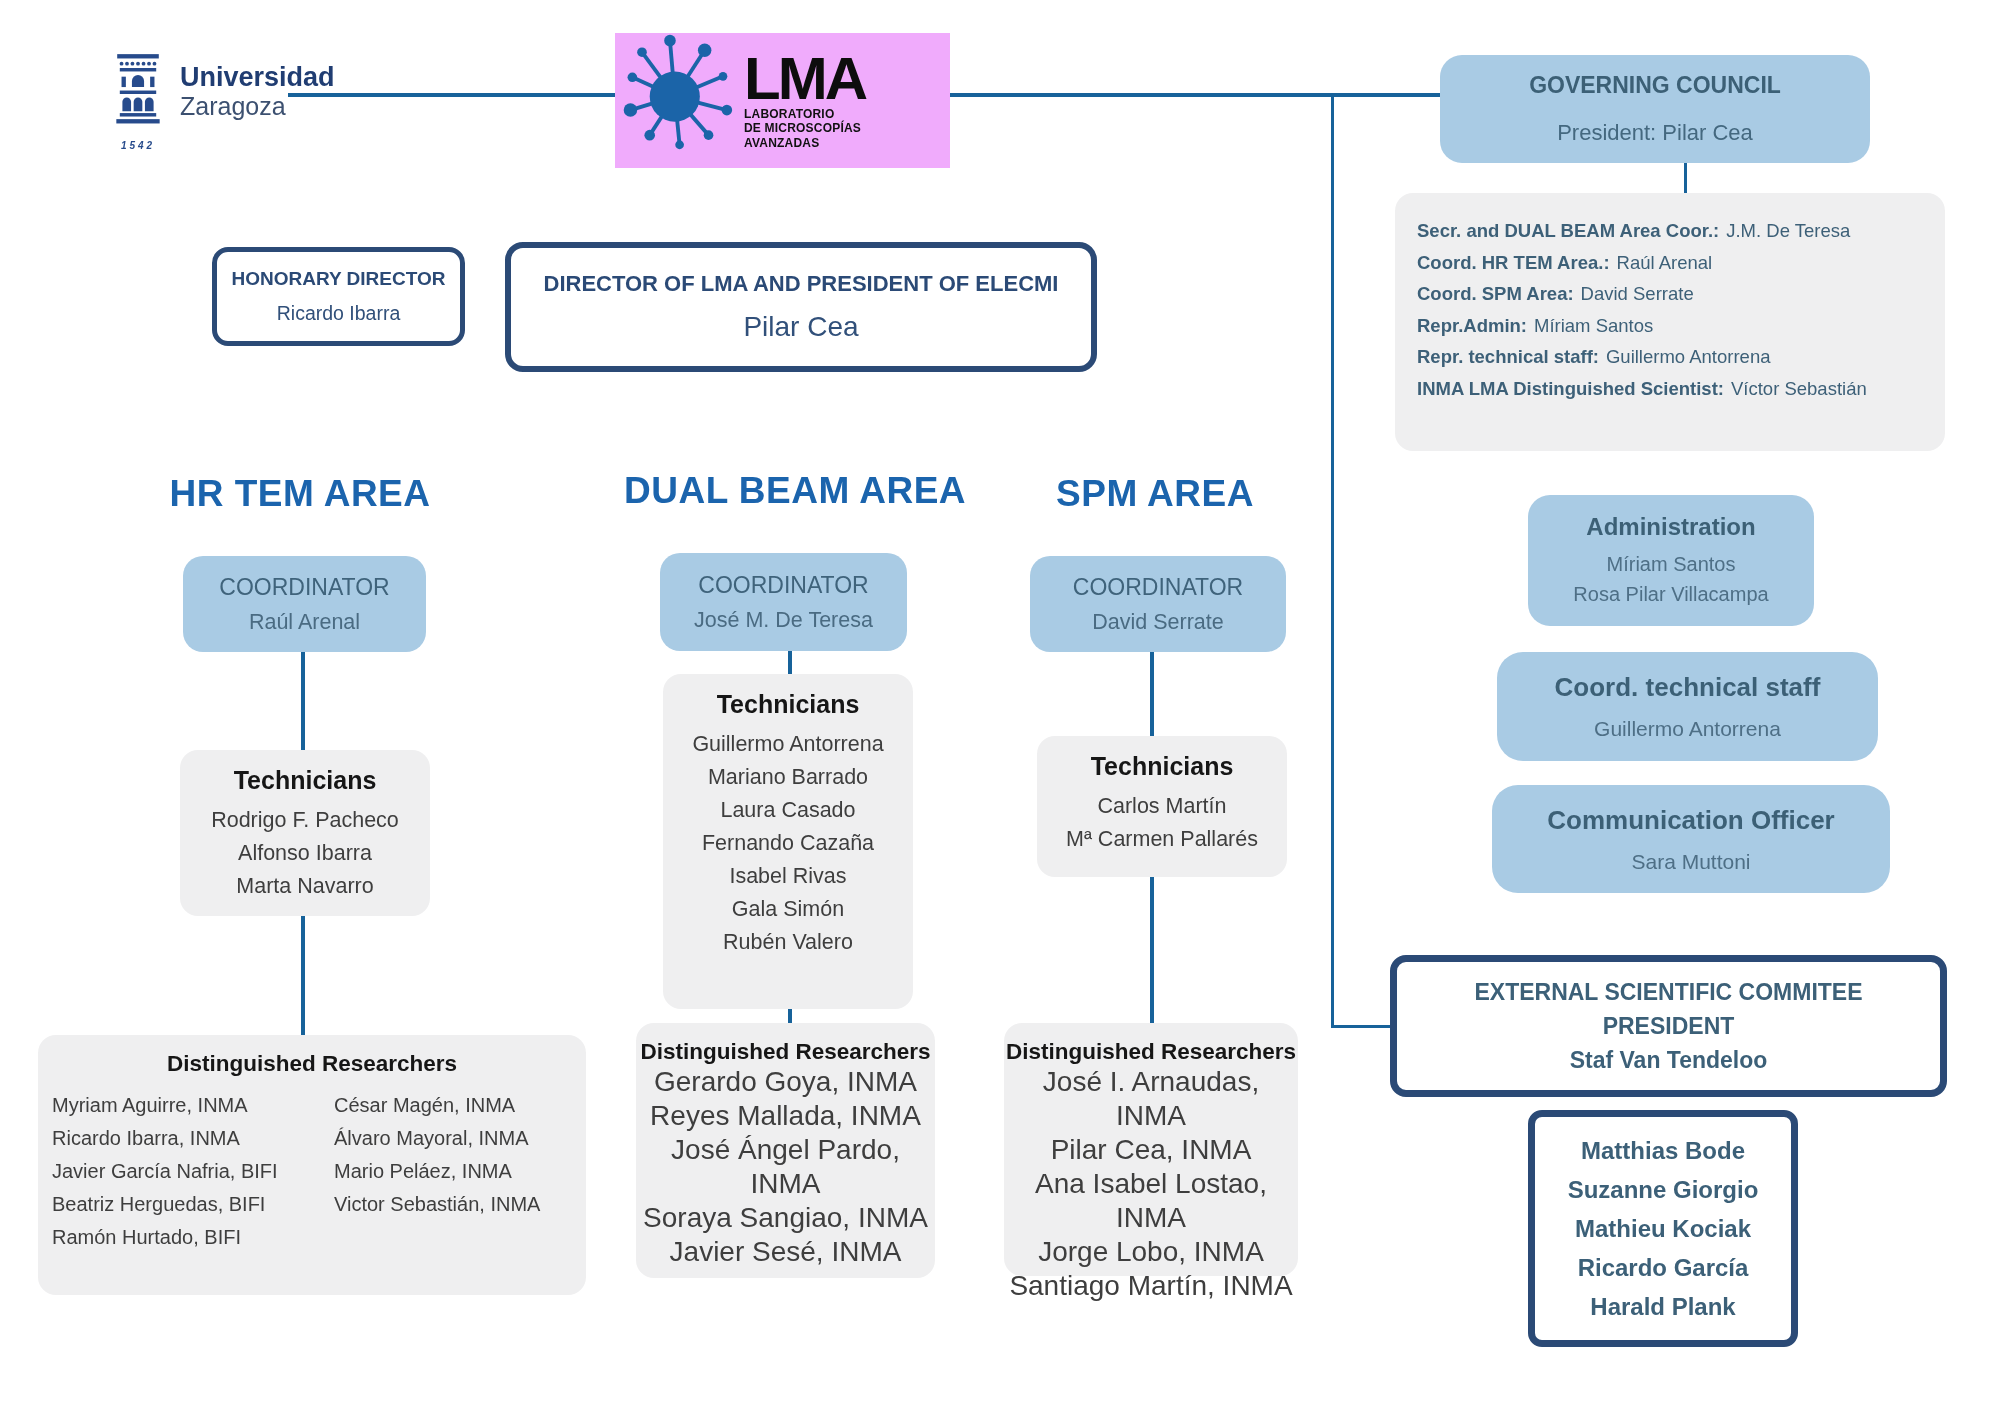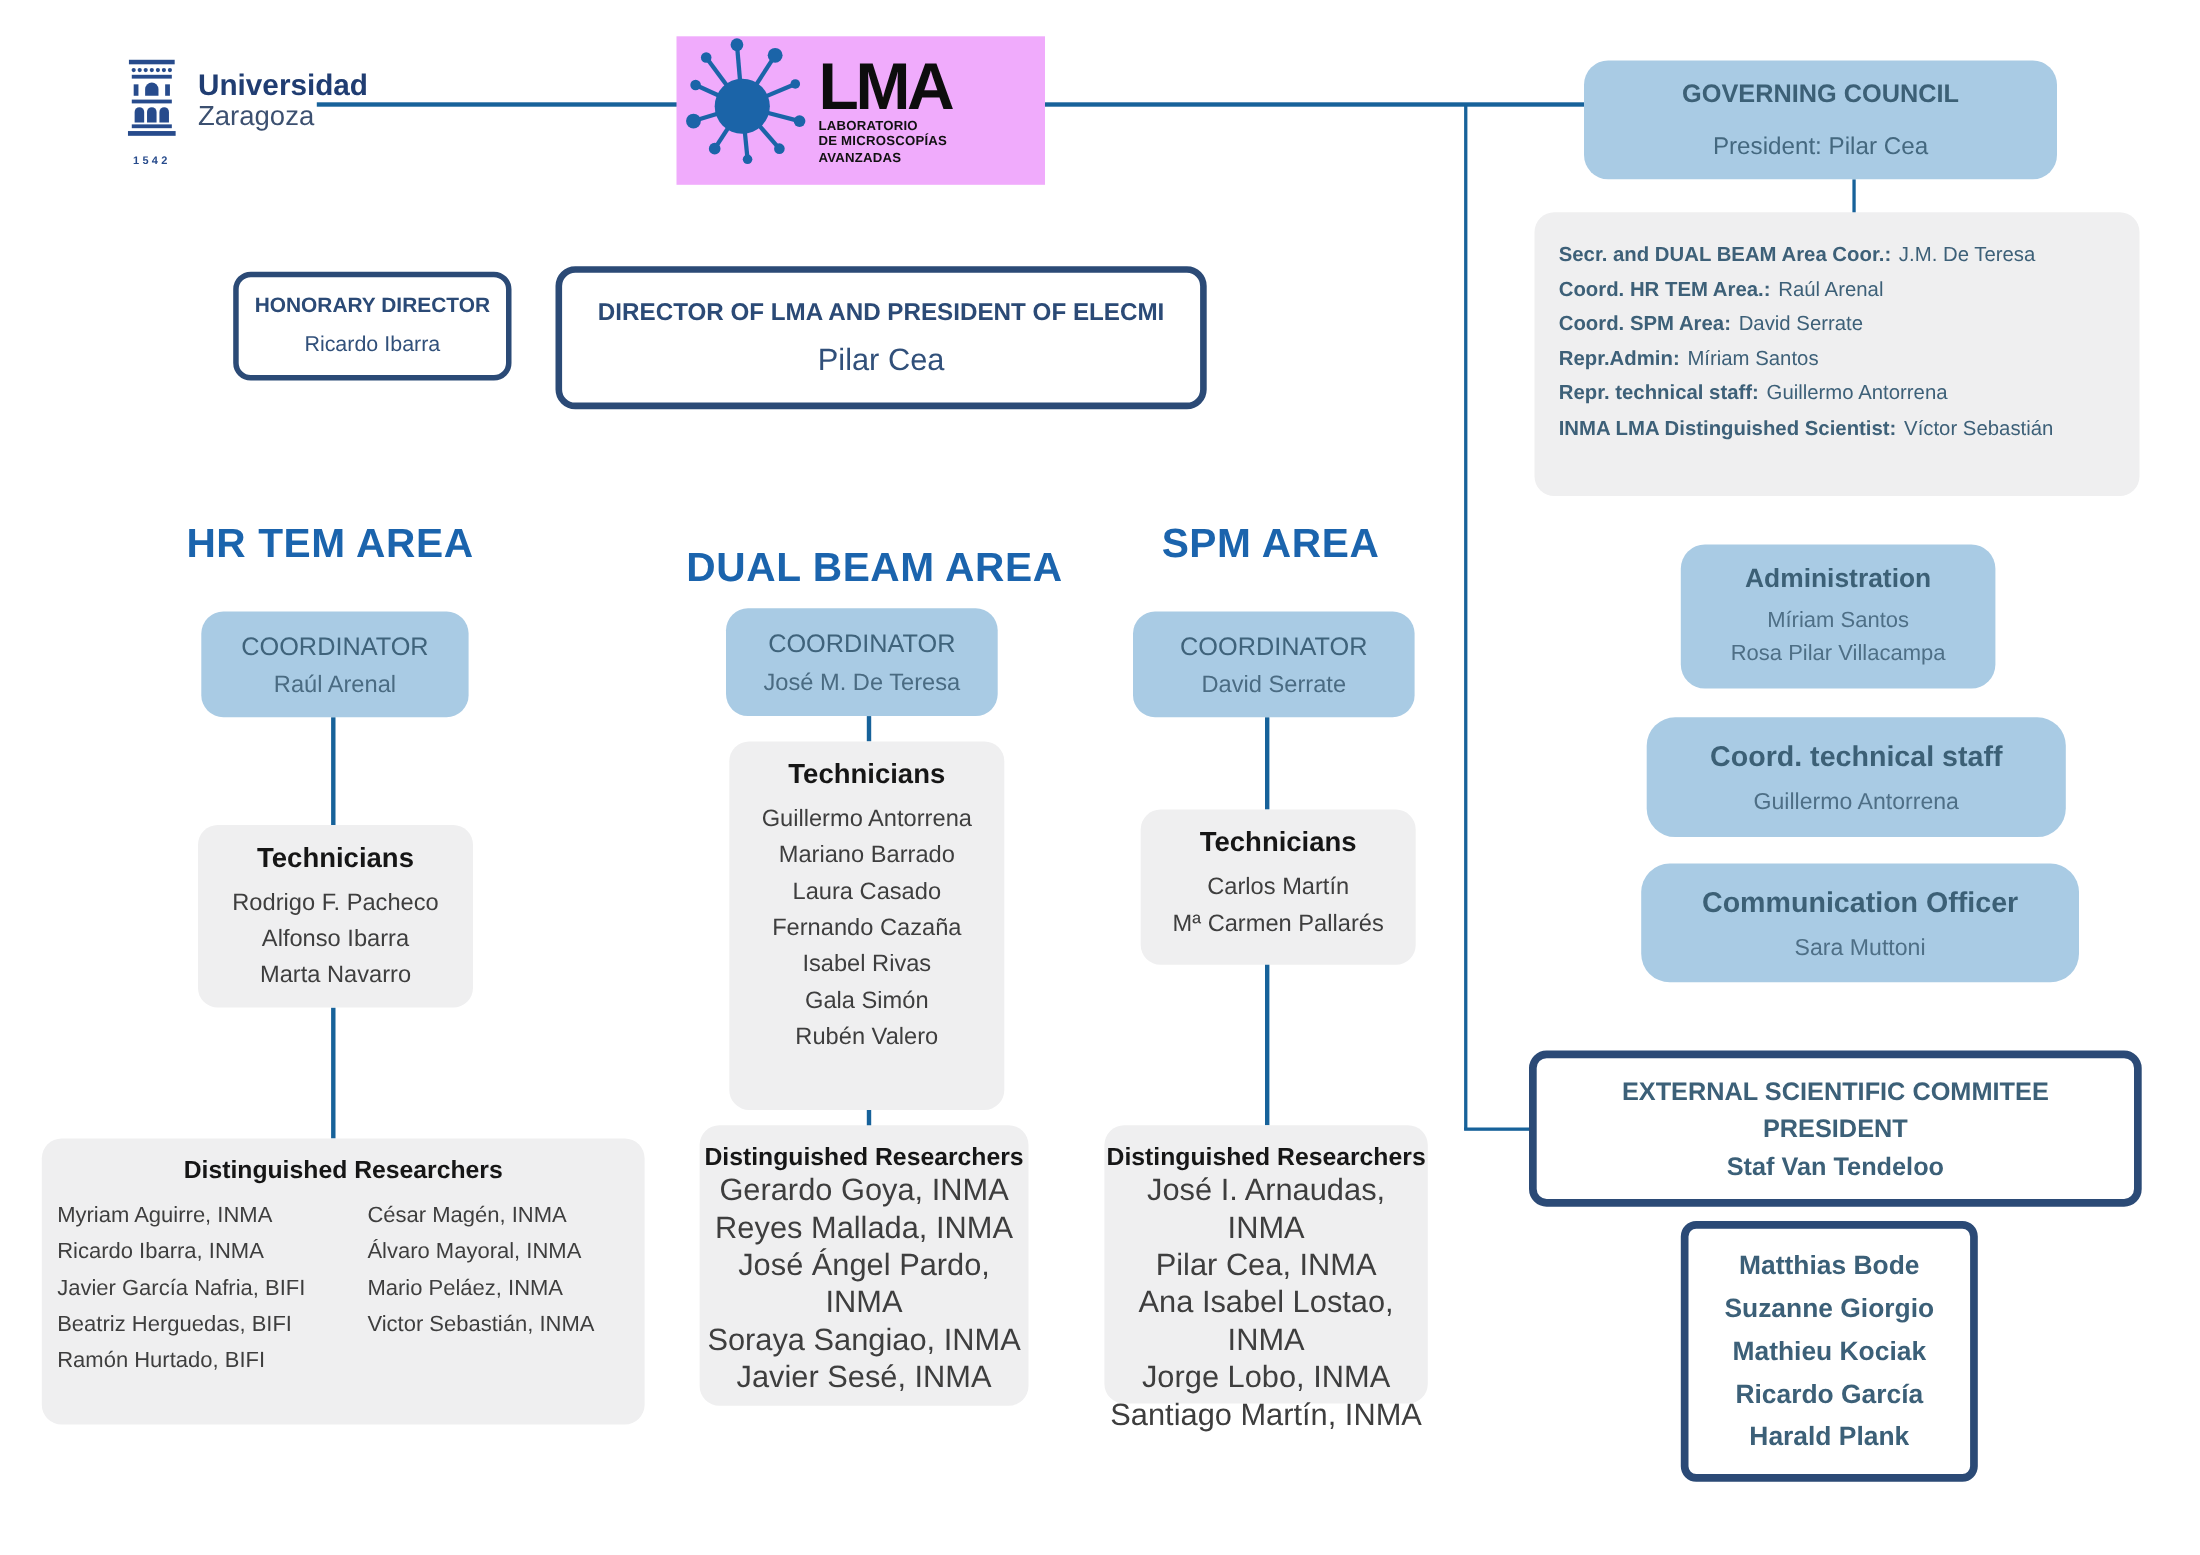--- a/index.html
+++ b/index.html
@@ -11,21 +11,21 @@
   
   .line{background:#17629a;position:absolute;}
   
   .bluebox{background:#a9cbe4;border-radius:20px;display:flex;flex-direction:column;
            align-items:center;justify-content:center;text-align:center;}
   .graybox{background:#efeff0;border-radius:18px;text-align:center;}
   .navybox{background:#fff;border:6px solid #2b4a76;border-radius:16px;display:flex;
            flex-direction:column;align-items:center;justify-content:center;text-align:center;}
   
   .uz-wrap{display:flex;align-items:flex-start;}
-  .uz-icon-col{display:flex;flex-direction:column;align-items:center;}
+  .uz-icon-col{display:flex;flex-direction:column;align-items:center;font-style:italic;}
   .uz-founded{font-size:10px;font-weight:bold;letter-spacing:3px;color:#274b8c;margin-top:2px;}
   .uz-name1{font-size:27px;font-weight:bold;color:#203d72;line-height:30px;}
   .uz-name2{font-size:25px;color:#3c5070;line-height:29px;}
   .lma-wrap{background:#f0abfc;display:flex;align-items:center;z-index:5;}
   .lma-acronym{font-size:60px;font-weight:bold;color:#0d0d0d;line-height:56px;letter-spacing:-3px;}
   .lma-sub{font-size:12px;font-weight:bold;color:#111;line-height:14.5px;letter-spacing:.2px;}
   
   .gc-title{font-size:23px;font-weight:bold;color:#3c6076;}
   .gc-president{font-size:22px;color:#44687f;margin-top:21px;}
   .gc-details{background:#efeff0;border-radius:18px;padding:22px 22px;text-align:left;
@@ -159,21 +159,21 @@
   <div class="abs navybox" style="left:212px;top:247px;width:253px;height:99px;border-width:5px;">
     <div class="hon-title">HONORARY DIRECTOR</div>
     <div class="hon-name">Ricardo Ibarra</div>
   </div>
   <div class="abs navybox" style="left:505px;top:230px;width:592px;height:130px;border-radius:18px;margin-top:12px;">
     <div class="dir-title">DIRECTOR OF LMA AND PRESIDENT OF ELECMI</div>
     <div class="dir-name">Pilar Cea</div>
   </div>
 
   <div class="abs area-heading" style="left:130px;top:473px;width:340px;">HR TEM AREA</div>
-  <div class="abs area-heading" style="left:600px;top:495px;width:390px;">DUAL BEAM AREA</div>
+  <div class="abs area-heading" style="left:600px;top:470px;width:390px;">DUAL BEAM AREA</div>
   <div class="abs area-heading" style="left:985px;top:473px;width:340px;">SPM AREA</div>
 
   <div class="abs bluebox" style="left:183px;top:556px;width:243px;height:96px;">
     <div class="coord-label">COORDINATOR</div>
     <div class="coord-name">Raúl Arenal</div>
   </div>
   <div class="abs bluebox" style="left:660px;top:553px;width:247px;height:98px;">
     <div class="coord-label">COORDINATOR</div>
     <div class="coord-name">José M. De Teresa</div>
   </div>

